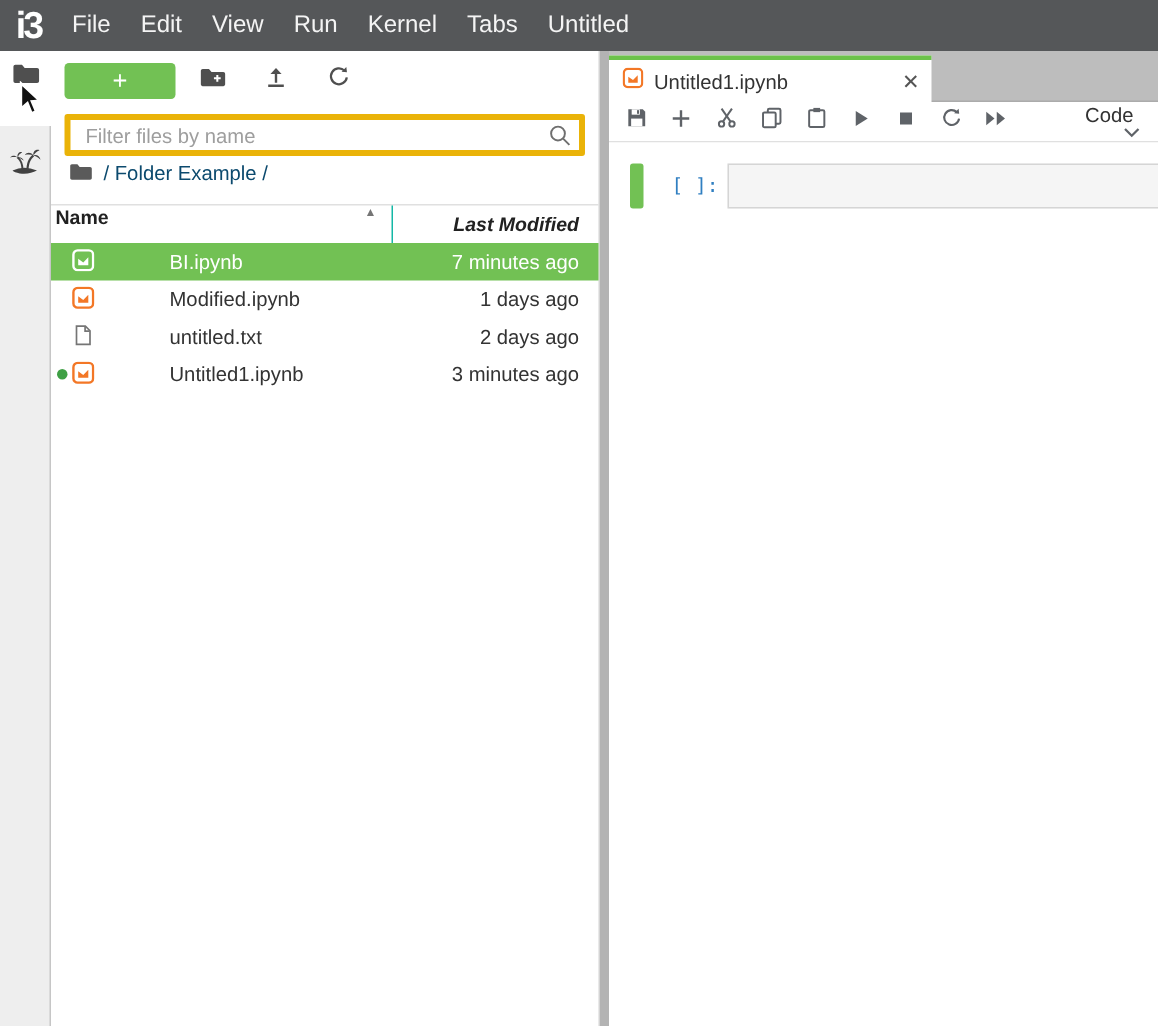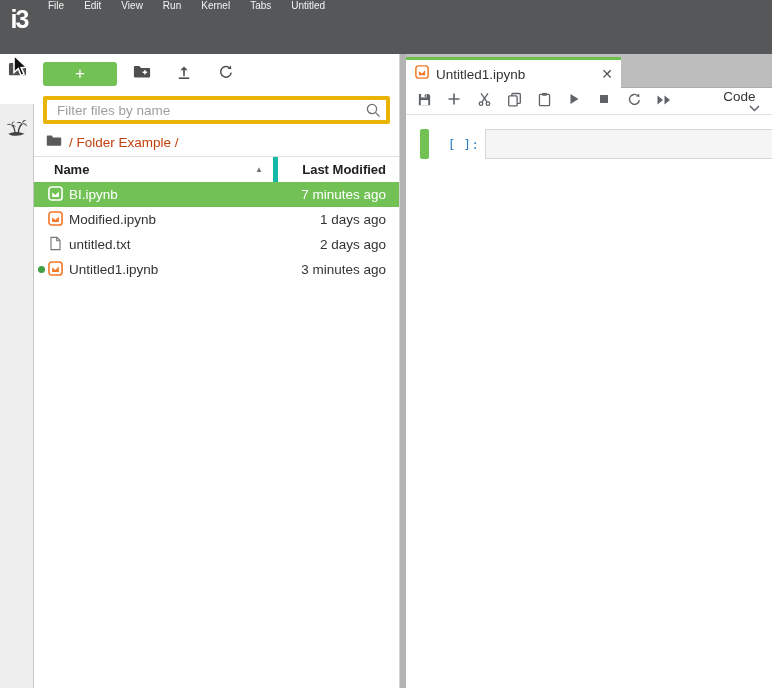--- a/index.html
+++ b/index.html
@@ -1,48 +1,48 @@
 <!DOCTYPE html>
 <html><head>
 <meta charset="utf-8">
 <style>
   * { margin:0; padding:0; box-sizing:border-box; }
   html,body { width:772px; height:688px; overflow:hidden; }
   body { font-family:"Liberation Sans", sans-serif; background:#fff; }
   .app { position:relative; width:772px; height:688px; background:#fff; }
 
   
-  .menubar { height:54px; background:#555759; display:flex; color:#f4f4f4; }
+  .menubar { height:34px; background:#555759; display:flex; align-items:center; color:#f4f4f4; }
   .logo { width:38px; text-align:center; color:#fff; font-weight:800; font-size:25px; letter-spacing:-2px; line-height:38px; }
-  .menu-item { padding:0 10px; font-size:10px; cursor:default; }
+  .menu-item { padding:0 10px; font-size:16px; cursor:default; }
 
   
   .body { display:flex; height:650px; }
 
   
   .sidebar { width:34px; flex:none; display:flex; flex-direction:column; }
   .sidebar-tab-active { height:50px; background:#fff; display:flex; justify-content:center; padding-top:7px; }
   .sidebar-rest { flex:1; background:#eeeeee; border-right:1px solid #c6c6c6; display:flex; flex-direction:column; align-items:center; padding-top:13px; }
 
   
   .filebrowser { width:366px; flex:none; background:#fff; display:flex; flex-direction:column; border-right:1px solid #d4d4d4; }
   .fb-toolbar { height:34px; padding:5px 9px 0 9px; display:flex; align-items:center; }
   .new-launcher { width:74px; height:24px; background:#72c154; border:none; border-radius:3px; color:#fff; font-size:17px; line-height:22px; text-align:center; }
   .fb-iconbtn { width:42px; display:flex; justify-content:center; align-items:center; height:24px; }
   .fb-filter { margin:8px 9px 4px 9px; position:relative; }
   .fb-filter input { width:100%; height:28px; border:4px solid #eab308; border-radius:2px; padding:0 30px 0 10px; font-size:13.5px; color:#333; font-family:"Liberation Sans",sans-serif; outline:none; }
   .fb-filter input::placeholder { color:#9e9e9e; }
   .search-ic { position:absolute; right:8px; top:6px; }
-  .fb-breadcrumb { height:28px; padding:0 12px; display:flex; align-items:center; gap:7px; font-size:13.5px; color:#c2410c; }
+  .fb-breadcrumb { height:28px; padding:0 12px; display:flex; gap:7px; font-size:13.5px; color:#0c4a6e; }
   .fb-header { height:26px; border-top:1px solid #e0e0e0; display:flex; align-items:stretch; font-size:13px; font-weight:bold; color:#212121; }
-  .col-name { flex:1; display:flex; align-items:center; padding-left:20px; }
+  .col-name { flex:1; display:flex; padding-left:3px; }
   .sort-caret { margin-left:auto; margin-right:10px; font-size:8px; color:#757575; font-weight:normal; }
-  .col-modified { width:126px; border-left:5px solid #14b8a6; display:flex; align-items:center; justify-content:flex-end; padding-right:13px; }
+  .col-modified { width:138px; border-left:1px solid #14b8a6; display:flex; align-items:center; justify-content:flex-end; padding-right:13px;font-style:italic; }
   .fb-rows { flex:1; }
-  .fb-row { height:25px; display:flex; align-items:center; font-size:13.5px; color:#333; position:relative; padding-left:14px; }
+  .fb-row { height:25px; display:flex; align-items:center; font-size:13.5px; color:#333; position:relative; padding-left:14px;gap:44px; }
   .fb-row .fname { margin-left:6px; }
   .fb-row .ftime { margin-left:auto; padding-right:13px; }
   .fb-row.selected { background:#72c154; color:#fff; }
   .running-dot { position:absolute; left:4px; top:9px; width:7px; height:7px; border-radius:50%; background:#3fa045; }
 
   
   .splitter { width:6px; background:#b3b3b3; flex:none; }
 
   
   .main { flex:1; min-width:0; display:flex; flex-direction:column; }

